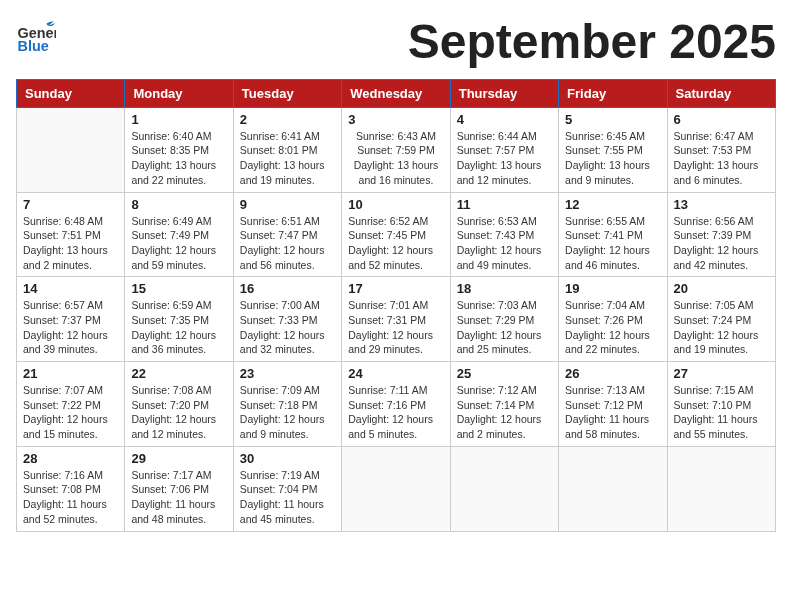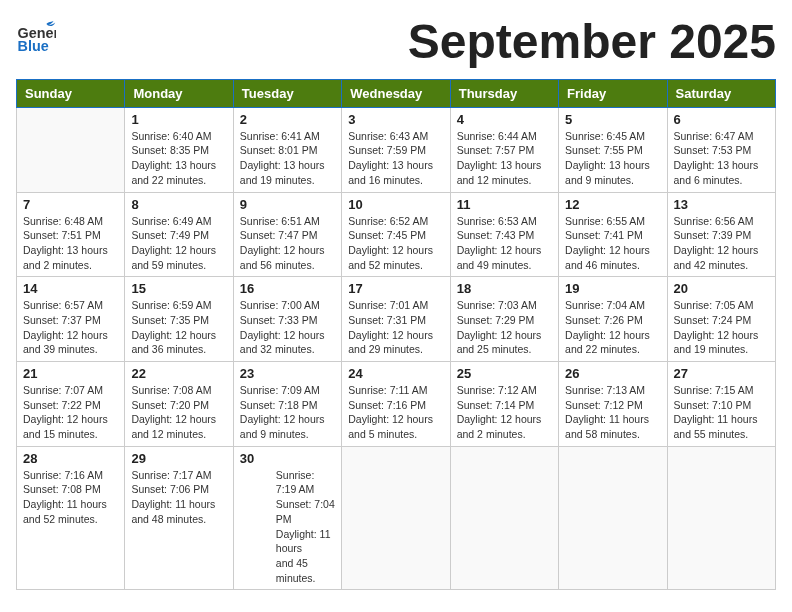--- a/index.html
+++ b/index.html
@@ -30,21 +30,21 @@
       color: #444;
       margin-top: 2px;
     }
     .calendar {
       width: 100%;
       border-collapse: collapse;
       margin-top: 10px;
       font-size: 11px;
     }
     .calendar th {
-      background-color: #4d7c0f;
+      background-color: #b91c1c;
       color: #fff;
       text-align: left;
       padding: 6px 8px;
       font-size: 13px;
       font-weight: bold;
       border: 1px solid #1a6fc4;
     }
     .calendar td {
       border: 1px solid #ccc;
       vertical-align: top;
@@ -119,21 +119,21 @@
         </td>
         <td>
           <span class="day-number">2</span>
           <div class="day-info" style="white-space: pre-line;">Sunrise: 6:41 AM
 Sunset: 8:01 PM
 Daylight: 13 hours
 and 19 minutes.</div>
         </td>
         <td>
           <span class="day-number">3</span>
-          <div class="day-info" style="white-space: pre-line;">Sunrise: 6:43 AM
+          <div class="day-info" style="white-space: pre-line; text-align: center;">Sunrise: 6:43 AM
 Sunset: 7:59 PM
 Daylight: 13 hours
 and 16 minutes.</div>
         </td>
         <td>
           <span class="day-number">4</span>
           <div class="day-info" style="white-space: pre-line;">Sunrise: 6:44 AM
 Sunset: 7:57 PM
 Daylight: 13 hours
 and 12 minutes.</div>
@@ -316,21 +316,21 @@
         </td>
         <td>
           <span class="day-number">29</span>
           <div class="day-info" style="white-space: pre-line;">Sunrise: 7:17 AM
 Sunset: 7:06 PM
 Daylight: 11 hours
 and 48 minutes.</div>
         </td>
         <td>
           <span class="day-number">30</span>
-          <div class="day-info" style="white-space: pre-line; margin-left: 36px;">Sunrise: 7:19 AM
+          <div class="day-info" style="white-space: pre-line;">Sunrise: 7:19 AM
 Sunset: 7:04 PM
 Daylight: 11 hours
 and 45 minutes.</div>
         </td>
         <td class="empty-cell"></td>
         <td class="empty-cell"></td>
         <td class="empty-cell"></td>
         <td class="empty-cell"></td>
       </tr>
     </tbody>

